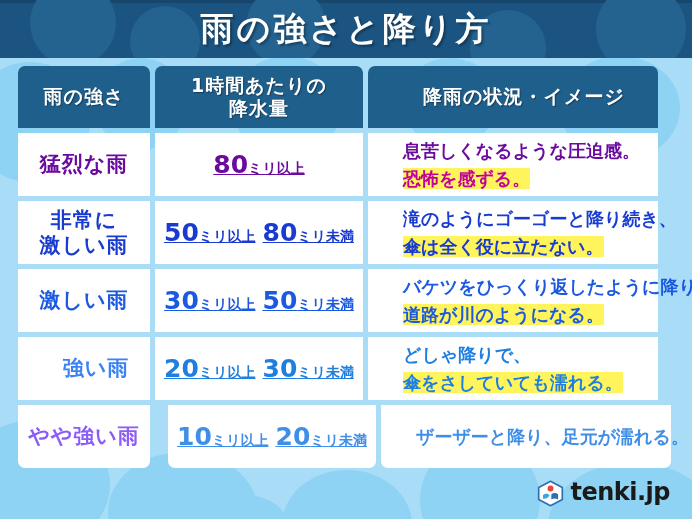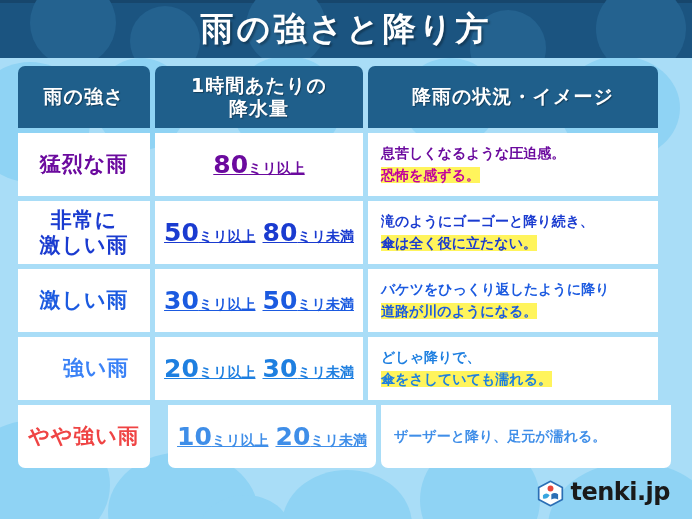--- a/index.html
+++ b/index.html
@@ -89,21 +89,21 @@
   .cell {
     background: #ffffff;
     box-sizing: border-box;
     display: flex;
     align-items: center;
     justify-content: center;
     text-align: center;
   }
   .c-name   { width: 132px; }
   .c-amount { width: 208px; margin-left: 5px; }
-  .c-desc   { width: 290px; margin-left: 5px; justify-content: flex-start; text-align: left; }
+  .c-desc   { width: 290px; margin-left: 5px; justify-content: flex-start; text-align: left; padding-left: 22px; }
 
   
   .row-head .cell {
     background: #1f5f8b;
     color: #ffffff;
     height: 62px;
     font-size: 19px;
     font-weight: bold;
     letter-spacing: 1px;
     border-radius: 7px 7px 0 0;
@@ -140,21 +140,21 @@
     font-weight: bold;
   }
   .amount-label .unit {
     font-size: 14px;
     font-weight: bold;
   }
   .amount-label .sep { display: inline-block; width: 7px; }
 
   .desc-block {
     padding-left: 13px;
-    font-size: 14px;
+    font-size: 18px;
     font-weight: bold;
     line-height: 1.55;
   }
   .desc-line { white-space: nowrap; display: block; }
   .hl { background: #fff45c; }
 
   
   .logo {
     position: absolute;
     right: 22px;
@@ -266,21 +266,21 @@
           </div>
           <div class="cell c-desc">
             <div class="desc-block">
               <span class="desc-line"><span style="color: rgb(30, 127, 224);">どしゃ降りで、</span></span>
               <span class="desc-line"><span class="hl" style="color: rgb(30, 127, 224);">傘をさしていても濡れる。</span></span>
             </div>
           </div>
         </div>
         <div class="row row-body last">
           <div class="cell c-name">
-            <div class="name-label" style="color: #ef4444;">やや強い雨</div>
+            <div class="name-label" style="color: #8b5cf6;">やや強い雨</div>
           </div>
           <div class="cell c-amount">
             <div class="amount-label" style="color: rgb(63, 142, 232);"><span class="num">10</span><span class="unit">ミリ以上</span><span class="sep"></span><span class="num">20</span><span class="unit">ミリ未満</span></div>
           </div>
           <div class="cell c-desc">
             <div class="desc-block">
               <span class="desc-line"><span style="color: rgb(63, 142, 232);">ザーザーと降り、足元が濡れる。</span></span>
             </div>
           </div>
         </div>

